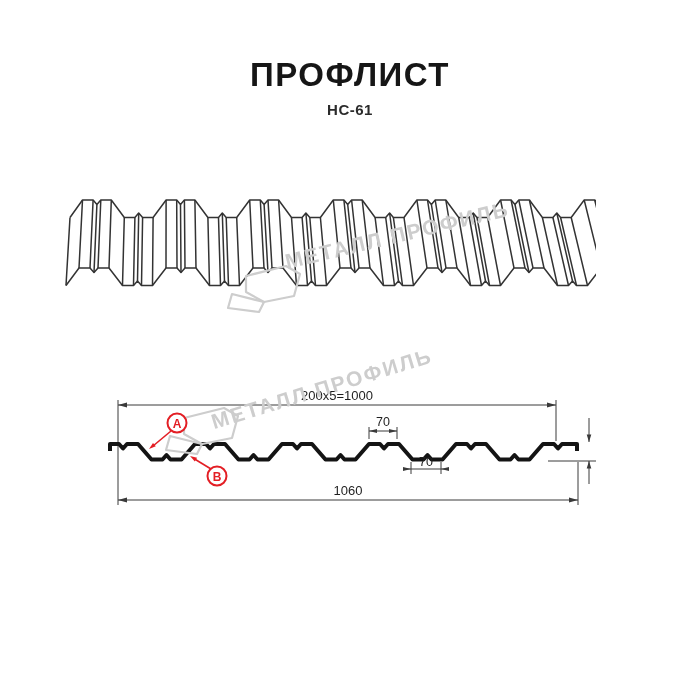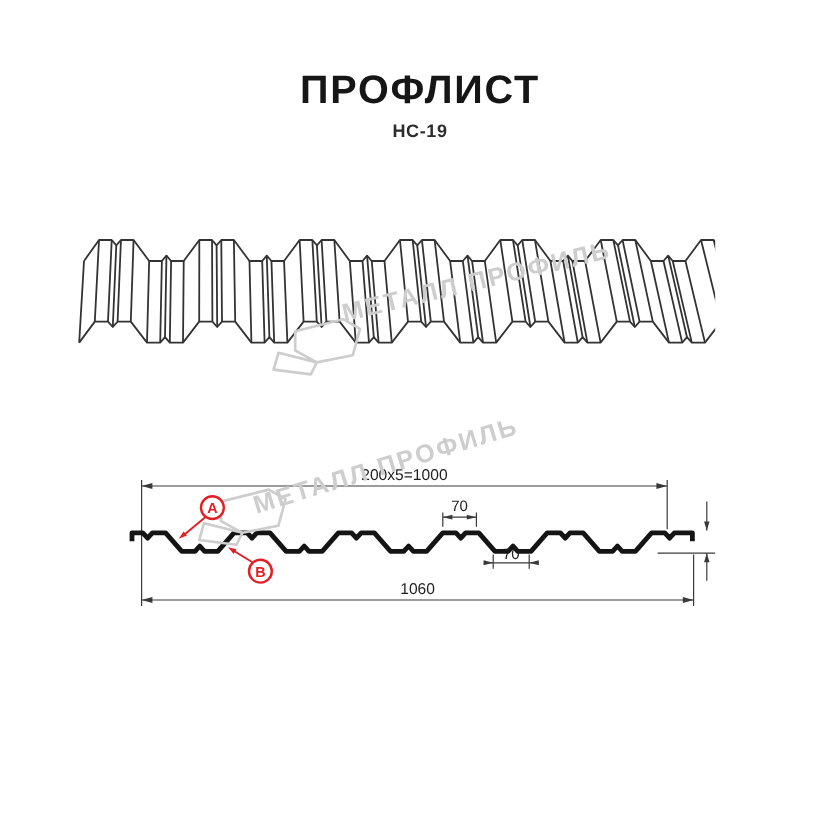--- a/index.html
+++ b/index.html
@@ -19,21 +19,21 @@
   .dim-text{font-size:13px;fill:#1f1f1f;}
   .dim-text-sm{font-size:12.5px;fill:#1f1f1f;}
   .marker-text{font-size:12px;font-weight:bold;}
 </style>
 </head>
 <body>
 
 <div class="page">
 
   <div class="title">ПРОФЛИСТ</div>
-  <div class="subtitle">НС-19</div>
+  <div class="subtitle">НС-61</div>
 
   <svg class="canvas" width="700" height="700" viewBox="0 0 700 700">
 
     <g stroke="#333333" stroke-width="1.5" fill="none" stroke-linejoin="round">
       <path id="p3d-long" d="M66,285.5 L70,217.5 M79,268 L82.5,200 M90,268 L93.1,200 M94,272.5 L96.9,204.5 M98,268 L100.8,200 M109,268 L111.3,200 M122.5,285.5 L124.3,217.5 M133.5,285.5 L134.9,217.5 M137.5,281 L138.7,213 M141.5,285.5 L142.6,217.5 M152.5,285.5 L153.1,217.5 M166,268 L166.1,200 M177,268 L176.7,200 M181,272.5 L180.5,204.5 M185,268 L184.4,200 M196,268 L194.9,200 M209.5,285.5 L207.9,217.5 M220.5,285.5 L218.5,217.5 M224.5,281 L222.3,213 M228.5,285.5 L226.2,217.5 M239.5,285.5 L236.7,217.5 M253,268 L249.7,200 M264,268 L260.3,200 M268,272.5 L264.1,204.5 M272,268 L268,200 M283,268 L278.6,200 M296.5,285.5 L291.5,217.5 M307.5,285.5 L302.1,217.5 M311.5,281 L305.9,213 M315.5,285.5 L309.8,217.5 M326.5,285.5 L320.4,217.5 M340,268 L333.3,200 M351,268 L343.9,200 M355,272.5 L347.7,204.5 M359,268 L351.6,200 M370,268 L362.2,200 M383.5,285.5 L375.1,217.5 M394.5,285.5 L385.7,217.5 M398.5,281 L389.6,213 M402.5,285.5 L393.4,217.5 M413.5,285.5 L404,217.5 M427,268 L416.9,200 M438,268 L427.5,200 M442,272.5 L431.4,204.5 M446,268 L435.2,200 M457,268 L445.8,200 M470.5,285.5 L458.7,217.5 M481.5,285.5 L469.3,217.5 M485.5,281 L473.2,213 M489.5,285.5 L477,217.5 M500.5,285.5 L487.6,217.5 M514,268 L500.6,200 M525,268 L511.1,200 M529,272.5 L515,204.5 M533,268 L518.8,200 M544,268 L529.4,200 M557.5,285.5 L542.4,217.5 M568.5,285.5 L552.9,217.5 M572.5,281 L556.8,213 M576.5,285.5 L560.6,217.5 M587.5,285.5 L571.2,217.5 M601,268 L584.2,200 M612,268 L594.7,200 M616,272.5 L598.6,204.5 M620,268 L602.4,200 M631,268 L613,200"></path>
       <path id="p3d-near" d="M66,285.5 L79,268 L90,268 L94,272.5 L98,268 L109,268 L122.5,285.5 L133.5,285.5 L137.5,281 L141.5,285.5 L152.5,285.5 L166,268 L177,268 L181,272.5 L185,268 L196,268 L209.5,285.5 L220.5,285.5 L224.5,281 L228.5,285.5 L239.5,285.5 L253,268 L264,268 L268,272.5 L272,268 L283,268 L296.5,285.5 L307.5,285.5 L311.5,281 L315.5,285.5 L326.5,285.5 L340,268 L351,268 L355,272.5 L359,268 L370,268 L383.5,285.5 L394.5,285.5 L398.5,281 L402.5,285.5 L413.5,285.5 L427,268 L438,268 L442,272.5 L446,268 L457,268 L470.5,285.5 L481.5,285.5 L485.5,281 L489.5,285.5 L500.5,285.5 L514,268 L525,268 L529,272.5 L533,268 L544,268 L557.5,285.5 L568.5,285.5 L572.5,281 L576.5,285.5 L587.5,285.5 L601,268 L612,268 L616,272.5 L620,268 L631,268"></path>
       <path id="p3d-far" d="M70,217.5 L82.5,200 L93.1,200 L96.9,204.5 L100.8,200 L111.3,200 L124.3,217.5 L134.9,217.5 L138.7,213 L142.6,217.5 L153.1,217.5 L166.1,200 L176.7,200 L180.5,204.5 L184.4,200 L194.9,200 L207.9,217.5 L218.5,217.5 L222.3,213 L226.2,217.5 L236.7,217.5 L249.7,200 L260.3,200 L264.1,204.5 L268,200 L278.6,200 L291.5,217.5 L302.1,217.5 L305.9,213 L309.8,217.5 L320.4,217.5 L333.3,200 L343.9,200 L347.7,204.5 L351.6,200 L362.2,200 L375.1,217.5 L385.7,217.5 L389.6,213 L393.4,217.5 L404,217.5 L416.9,200 L427.5,200 L431.4,204.5 L435.2,200 L445.8,200 L458.7,217.5 L469.3,217.5 L473.2,213 L477,217.5 L487.6,217.5 L500.6,200 L511.1,200 L515,204.5 L518.8,200 L529.4,200 L542.4,217.5 L552.9,217.5 L556.8,213 L560.6,217.5 L571.2,217.5 L584.2,200 L594.7,200 L598.6,204.5 L602.4,200 L613,200"></path>
     </g>
 
     <g>

